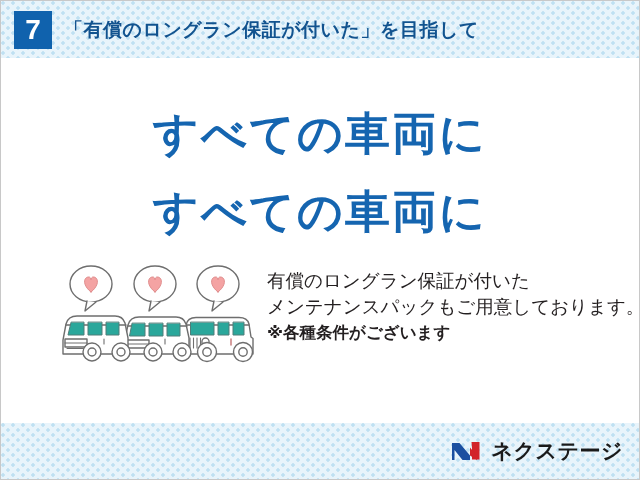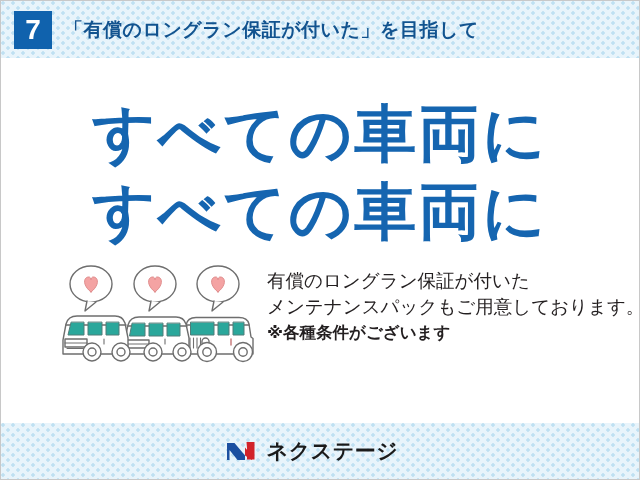--- a/index.html
+++ b/index.html
@@ -92,21 +92,21 @@
   #headline {
     position: absolute;
     left: 0;
     top: 34px;
     width: 100%;
     text-align: center;
   }
   .headline-line {
     color: #1565b0;
     font-weight: bold;
-    font-size: 62px;
+    font-size: 45px;
     line-height: 78px;
     letter-spacing: 2px;
     white-space: nowrap;
   }
 
   
   #lower {
     position: absolute;
     left: 0;
     top: 201px;
@@ -146,21 +146,21 @@
 
   
   #footer {
     position: absolute;
     left: 0;
     top: 422px;
     width: 638px;
     height: 56px;
     display: flex;
     align-items: center;
-    justify-content: center;
+    justify-content: flex-end;
   }
   #brand {
     display: flex;
     align-items: center;
     margin-right: 16px;
   }
   #brand-mark { flex: none; display: block; }
   #brand-name {
     margin-left: 7px;
     font-size: 21px;

